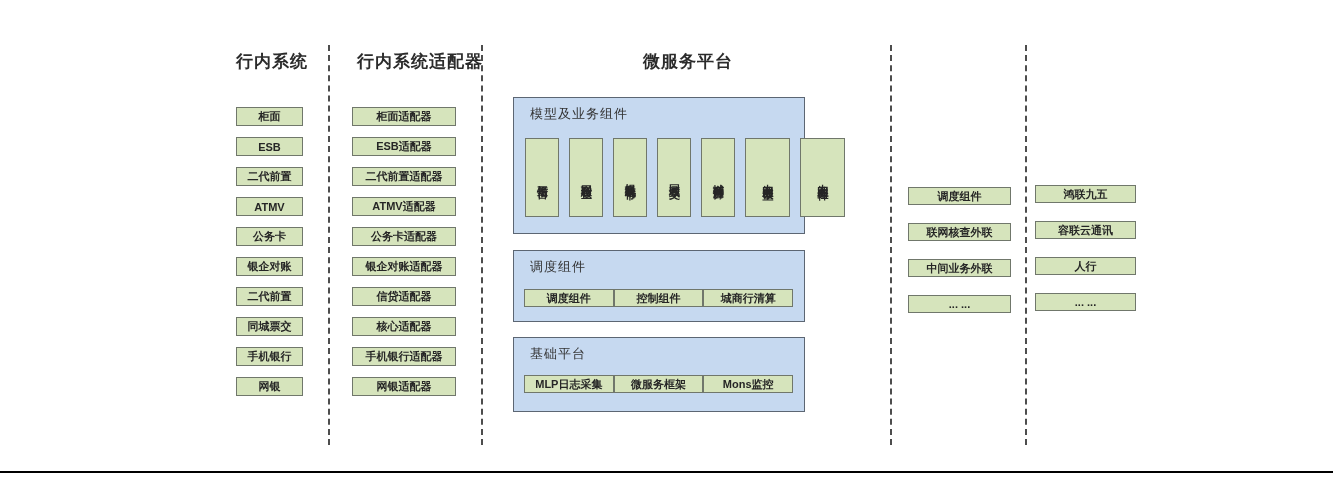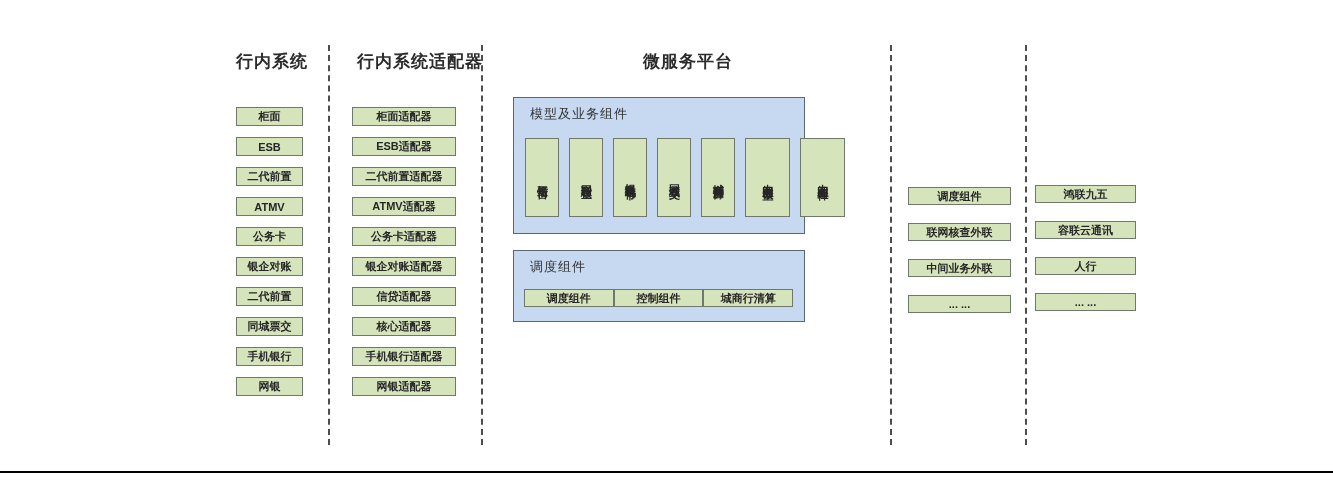--- a/index.html
+++ b/index.html
@@ -171,20 +171,28 @@
 
   <div class="panel" style="top:250px;height:72px">
     <div class="panel-title">调度组件</div>
     <div class="hbox-row" style="top:38px">
         <div class="box">调度组件</div>
         <div class="box">控制组件</div>
         <div class="box">城商行清算</div>
       </div>
   </div>
 
+  <div class="panel" style="top:337px;height:75px">
+    <div class="panel-title">基础平台</div>
+    <div class="hbox-row" style="top:37px">
+        <div class="box">MLP日志采集</div>
+        <div class="box">微服务框架</div>
+        <div class="box">Mons监控</div>
+      </div>
+  </div>
 
   <div class="vlist pitch-36" style="left:908px;top:187px;width:103px">
       <div class="box">调度组件</div>
       <div class="box">联网核查外联</div>
       <div class="box">中间业务外联</div>
       <div class="box">... ...</div>
     </div>
 
   <div class="vlist pitch-36" style="left:1035px;top:185px;width:101px">
       <div class="box">鸿联九五</div>

